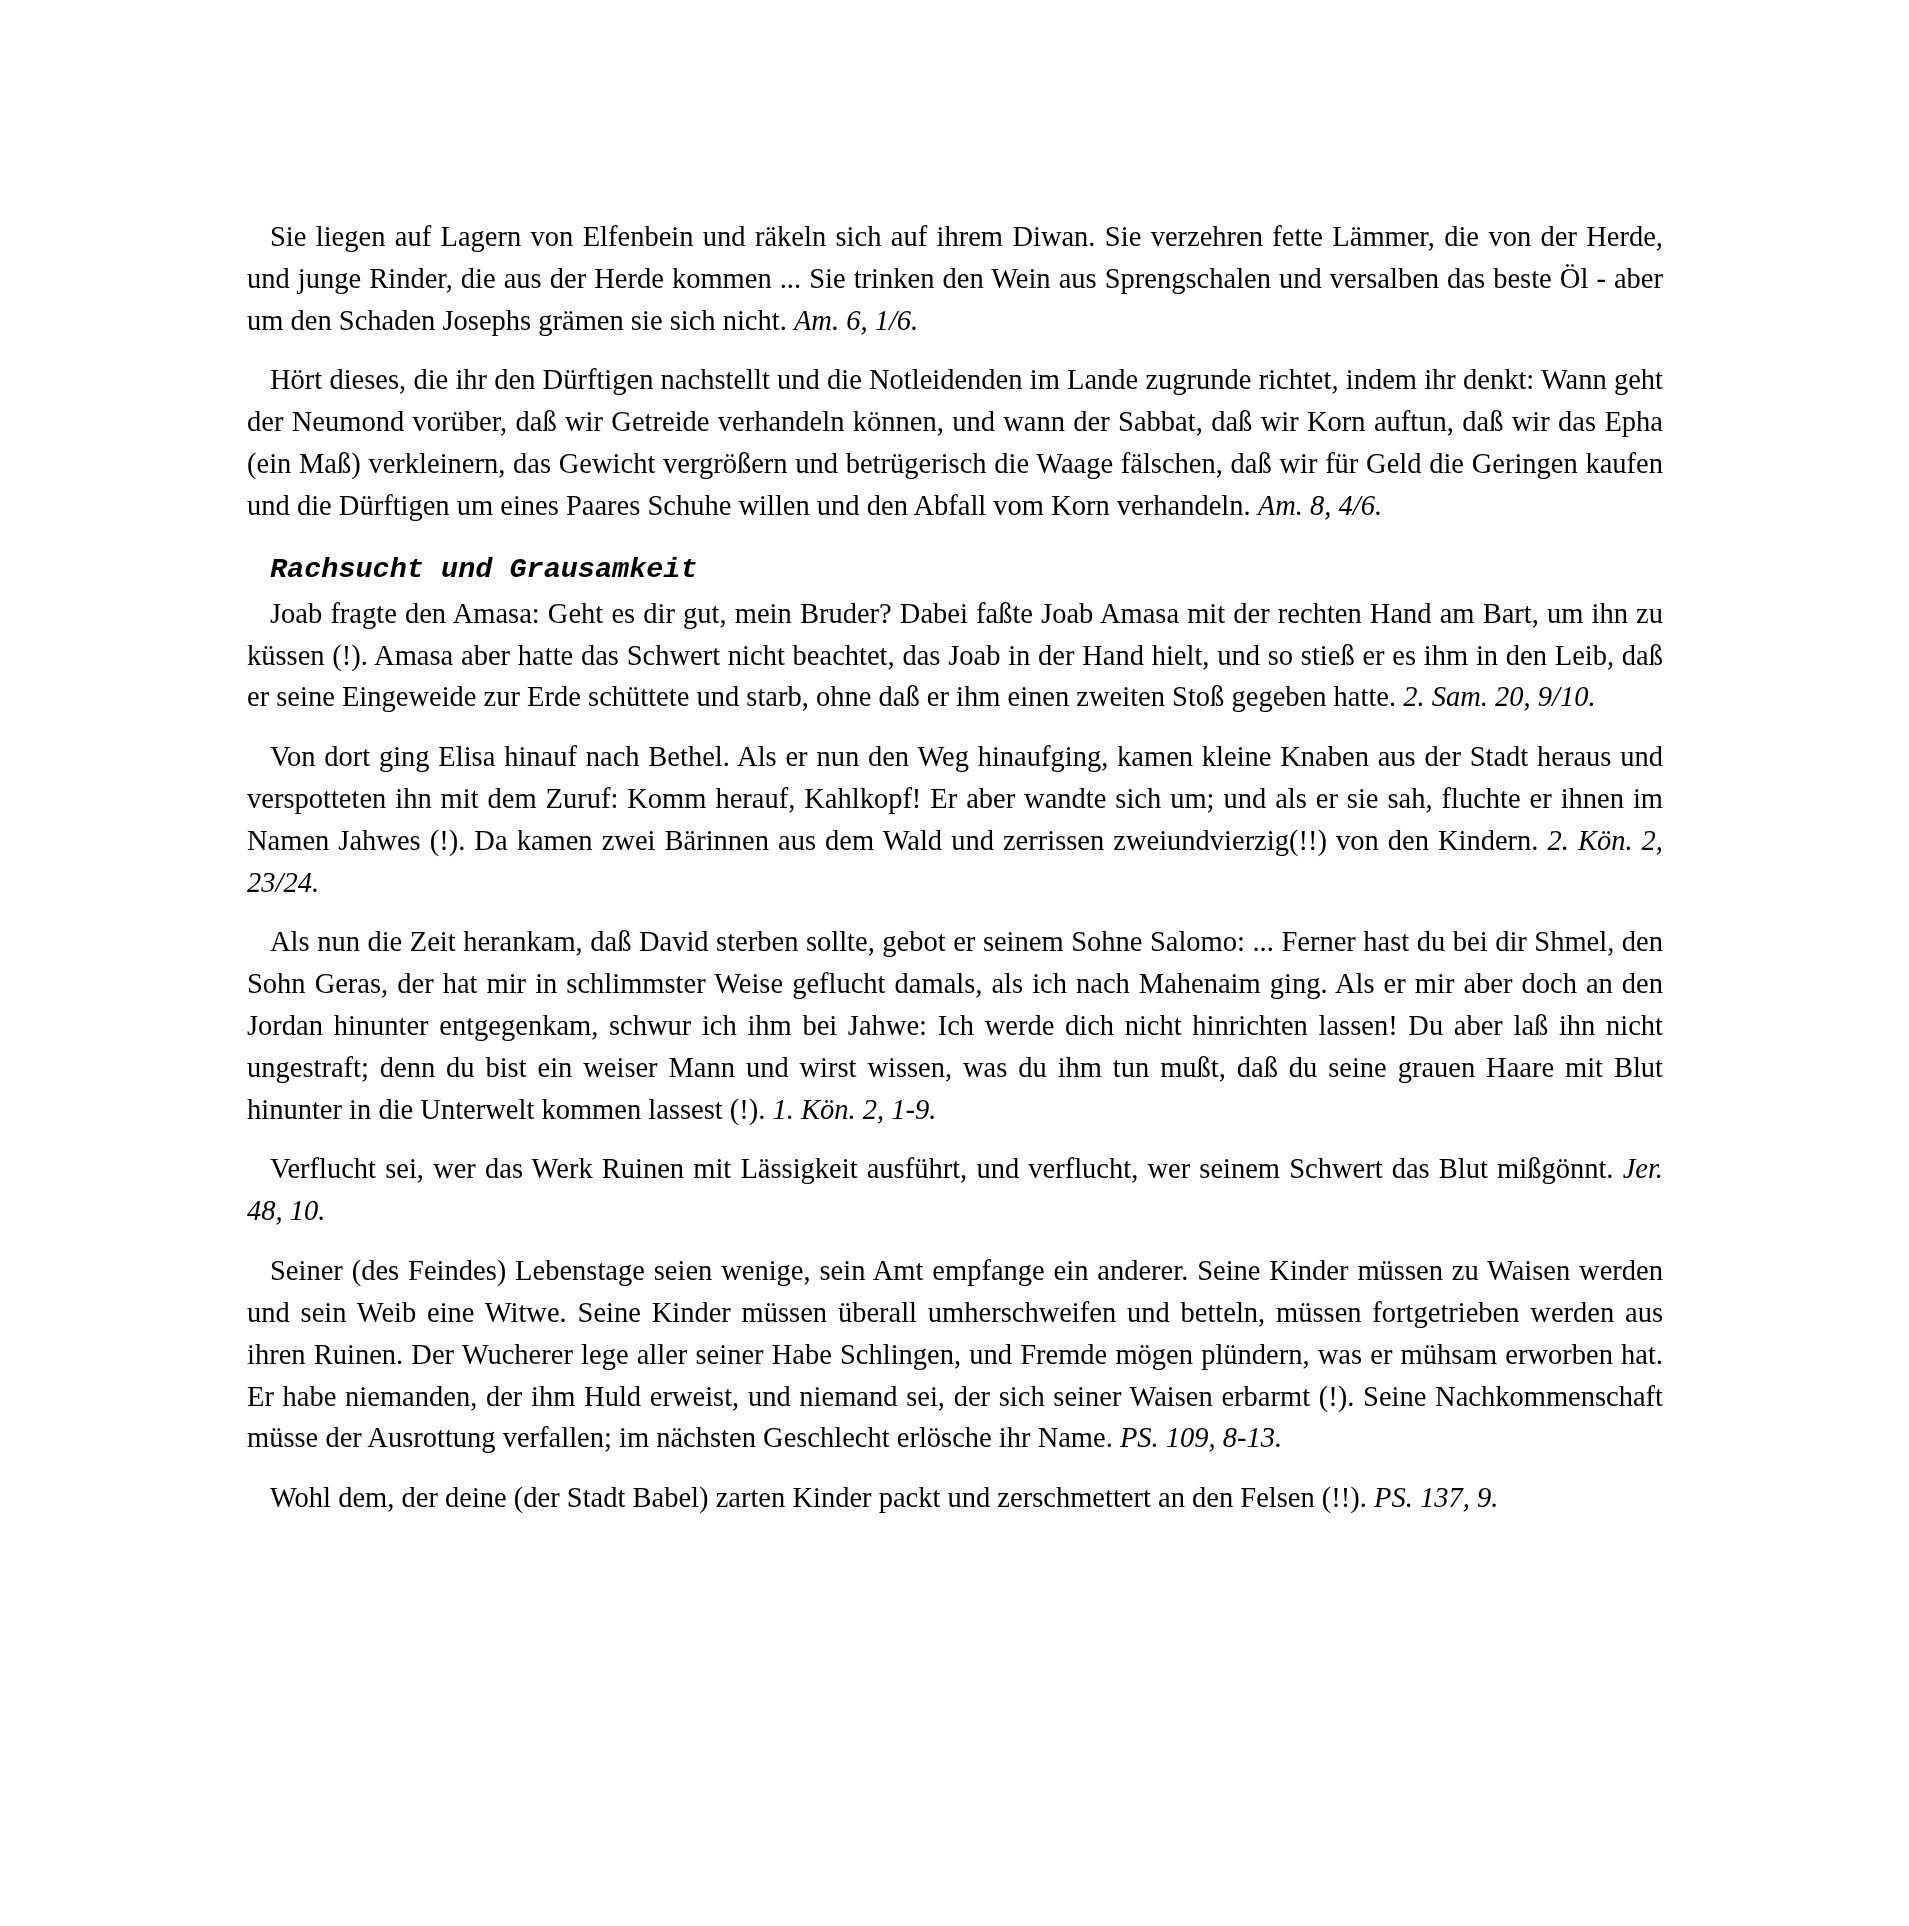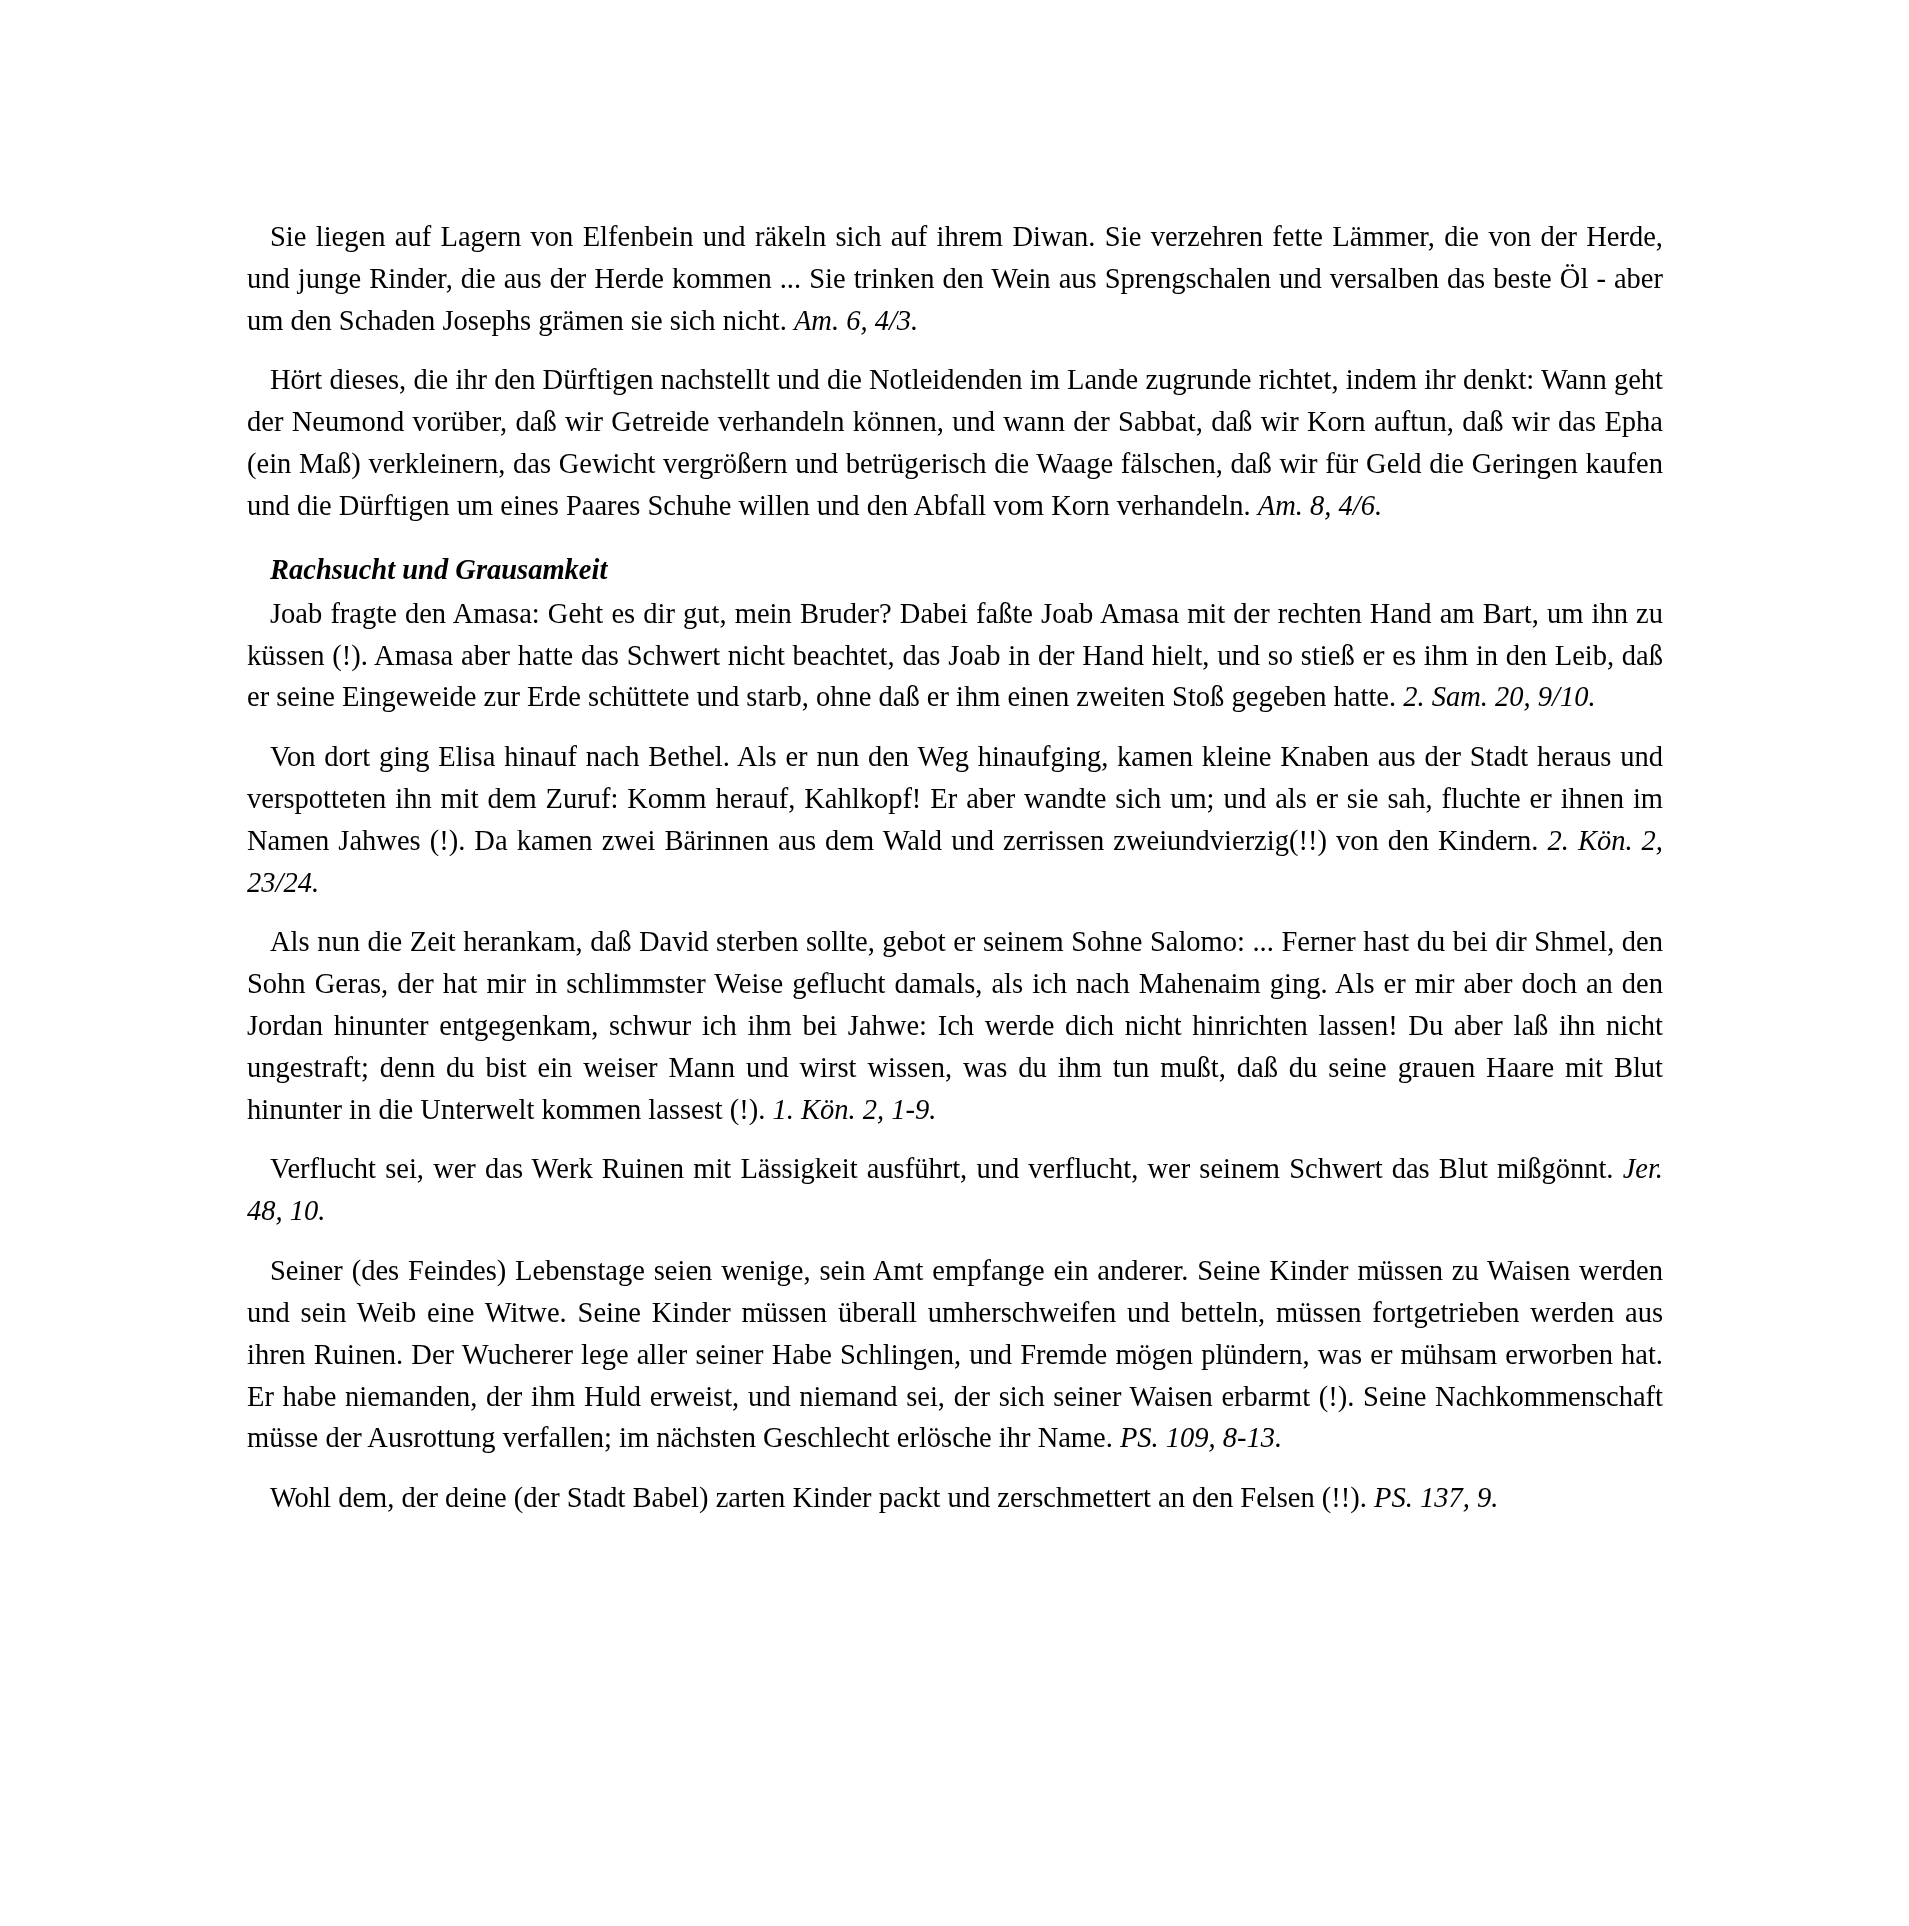--- a/index.html
+++ b/index.html
@@ -34,33 +34,34 @@
   p.para.tight {
     margin-bottom: 12px;
   }
   h2.section-heading {
     font-size: 28.5px;
     font-weight: bold;
     font-style: italic;
     margin: 22.3px 0 1.5px 0;
     text-indent: 23px;
     text-align: left;
+    font-family: Liberation Mono, monospace;
   }
   .ref {
     font-style: italic;
   }
 </style>
 </head>
 <body>
 
 <div class="page">
 
   <div class="body-text">
 
-    <p class="para"><span>Sie liegen auf Lagern von Elfenbein und räkeln sich auf ihrem Diwan. Sie verzehren fette Lämmer, die von der Herde, und junge Rinder, die aus der Herde kommen ... Sie trinken den Wein aus Sprengschalen und versalben das beste Öl - aber um den Schaden Josephs grämen sie sich nicht. </span><span class="ref">Am. 6, 4/3.</span></p>
+    <p class="para"><span>Sie liegen auf Lagern von Elfenbein und räkeln sich auf ihrem Diwan. Sie verzehren fette Lämmer, die von der Herde, und junge Rinder, die aus der Herde kommen ... Sie trinken den Wein aus Sprengschalen und versalben das beste Öl - aber um den Schaden Josephs grämen sie sich nicht. </span><span class="ref">Am. 6, 1/6.</span></p>
 
     <p class="para"><span>Hört dieses, die ihr den Dürftigen nachstellt und die Notleidenden im Lande zugrunde richtet, indem ihr denkt: Wann geht der Neumond vorüber, daß wir Getreide verhandeln können, und wann der Sabbat, daß wir Korn auftun, daß wir das Epha (ein Maß) verkleinern, das Gewicht vergrößern und betrügerisch die Waage fälschen, daß wir für Geld die Geringen kaufen und die Dürftigen um eines Paares Schuhe willen und den Abfall vom Korn verhandeln. </span><span class="ref">Am. 8, 4/6.</span></p>
 
     <h2 class="section-heading">Rachsucht und Grausamkeit</h2>
 
 
     <p class="para"><span>Joab fragte den Amasa: Geht es dir gut, mein Bruder? Dabei faßte Joab Amasa mit der rechten Hand am Bart, um ihn zu küssen (!). Amasa aber hatte das Schwert nicht beachtet, das Joab in der Hand hielt, und so stieß er es ihm in den Leib, daß er seine Eingeweide zur Erde schüttete und starb, ohne daß er ihm einen zweiten Stoß gegeben hatte. </span><span class="ref">2. Sam. 20, 9/10.</span></p>
 
     <p class="para"><span>Von dort ging Elisa hinauf nach Bethel. Als er nun den Weg hinaufging, kamen kleine Knaben aus der Stadt heraus und verspotteten ihn mit dem Zuruf: Komm herauf, Kahlkopf! Er aber wandte sich um; und als er sie sah, fluchte er ihnen im Namen Jahwes (!). Da kamen zwei Bärinnen aus dem Wald und zerrissen zweiundvierzig(!!) von den Kindern. </span><span class="ref">2. Kön. 2, 23/24.</span></p>
 

